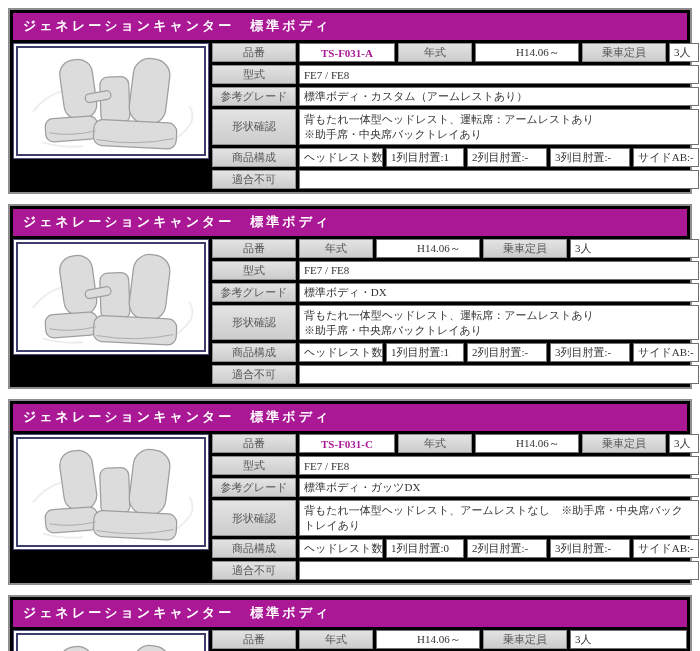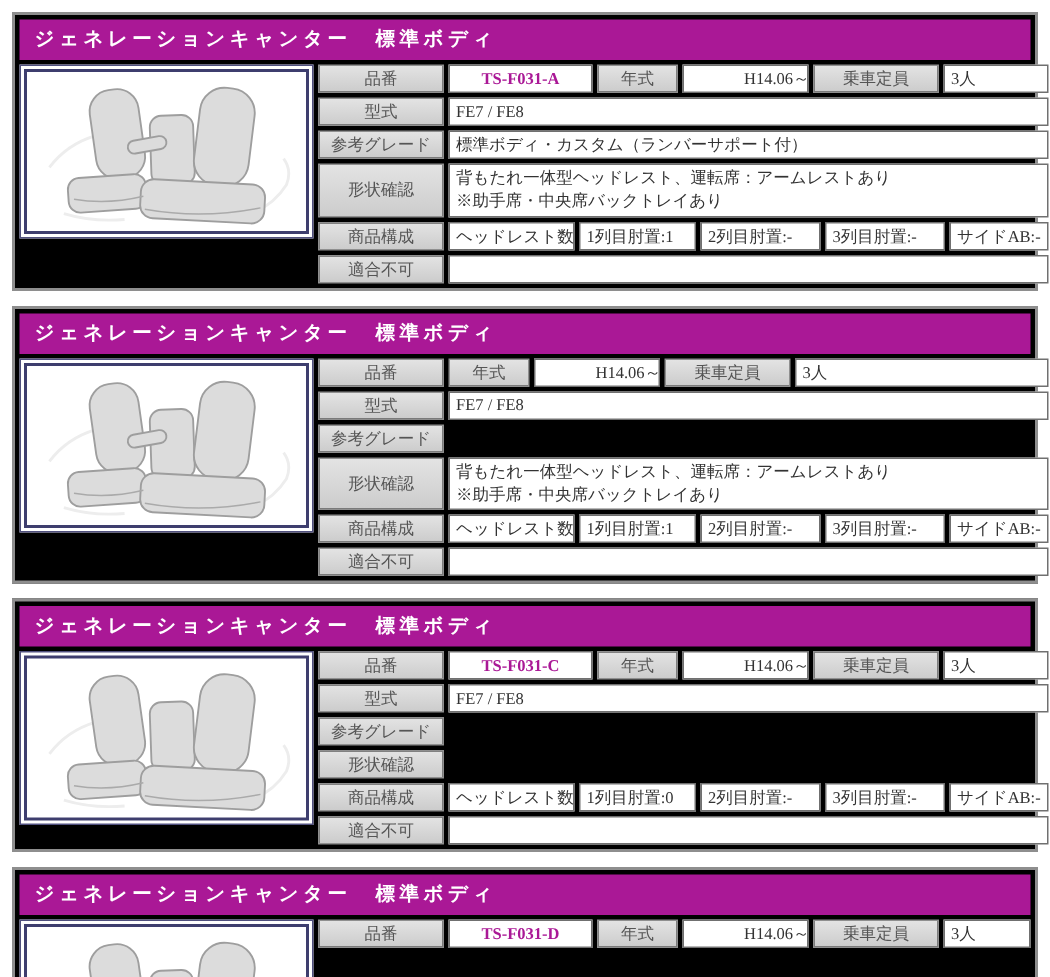--- a/index.html
+++ b/index.html
@@ -68,22 +68,22 @@
     background: #ffffff;
     min-height: 19px;
     padding: 1px 4px;
     display: flex;
     align-items: center;
     white-space: nowrap;
     overflow: hidden;
   }
   .grow { flex: 1; }
   .part { width: 96px; justify-content: center; font-weight: bold; color: #aa1896; }
-  .w74 { width: 54px; flex: none; }
-  .w104 { width: 84px; flex: none; padding-left: 40px; }
+  .w74 { width: 74px; flex: none; }
+  .w104 { width: 104px; flex: none; padding-left: 40px; }
   .w86 { width: 84px; flex: none; }
   .c84 { width: 84px; flex: none; }
   .c78 { width: 78px; flex: none; }
   .c80 { width: 80px; flex: none; }
   .shape {
     flex-direction: column;
     align-items: flex-start;
     justify-content: center;
     white-space: normal;
     line-height: 1.35;
@@ -140,21 +140,21 @@
           <div class="val w104">H14.06～</div>
           <div class="lbl w86">乗車定員</div>
           <div class="val grow">3人</div>
         </div>
         <div class="row">
           <div class="lbl">型式</div>
           <div class="val grow">FE7 / FE8</div>
         </div>
         <div class="row">
           <div class="lbl">参考グレード</div>
-          <div class="val grow">標準ボディ・カスタム（ランバーサポート付）</div>
+          <div class="val grow">標準ボディ・カスタム（アームレストあり）</div>
         </div>
         <div class="row">
           <div class="lbl">形状確認</div>
           <div class="val grow shape">
             <div>背もたれ一体型ヘッドレスト、運転席：アームレストあり</div>
             <div>※助手席・中央席バックトレイあり</div>
           </div>
         </div>
         <div class="row">
           <div class="lbl">商品構成</div>
@@ -216,20 +216,21 @@
           <div class="val w104">H14.06～</div>
           <div class="lbl w86">乗車定員</div>
           <div class="val grow">3人</div>
         </div>
         <div class="row">
           <div class="lbl">型式</div>
           <div class="val grow">FE7 / FE8</div>
         </div>
         <div class="row">
           <div class="lbl">参考グレード</div>
+          <div class="val grow">標準ボディ・DX</div>
         </div>
         <div class="row">
           <div class="lbl">形状確認</div>
           <div class="val grow shape">
             <div>背もたれ一体型ヘッドレスト、運転席：アームレストあり</div>
             <div>※助手席・中央席バックトレイあり</div>
           </div>
         </div>
         <div class="row">
           <div class="lbl">商品構成</div>
@@ -292,23 +293,28 @@
           <div class="val w104">H14.06～</div>
           <div class="lbl w86">乗車定員</div>
           <div class="val grow">3人</div>
         </div>
         <div class="row">
           <div class="lbl">型式</div>
           <div class="val grow">FE7 / FE8</div>
         </div>
         <div class="row">
           <div class="lbl">参考グレード</div>
+          <div class="val grow">標準ボディ・ガッツDX</div>
         </div>
         <div class="row">
           <div class="lbl">形状確認</div>
+          <div class="val grow shape">
+            <div>背もたれ一体型ヘッドレスト、アームレストなし　※助手席・中央席バックトレイあり</div>
+            <div></div>
+          </div>
         </div>
         <div class="row">
           <div class="lbl">商品構成</div>
           <div class="val c84">ヘッドレスト数:0</div>
           <div class="val c78">1列目肘置:0</div>
           <div class="val c80">2列目肘置:-</div>
           <div class="val c80">3列目肘置:-</div>
           <div class="val grow">サイドAB:-</div>
         </div>
         <div class="row">
@@ -352,21 +358,20 @@
             <g fill="none" stroke="#aaaaaa" stroke-width="1">
               <path d="M31,88 Q54,92 79,86"></path>
               <path d="M80,95 Q120,102 160,94"></path>
             </g>
           </svg>
         </div>
       </div>
       <div class="tbl">
         <div class="row">
           <div class="lbl">品番</div>
-          <div class="val part">TS-F031-D</div>
           <div class="lbl w74">年式</div>
           <div class="val w104">H14.06～</div>
           <div class="lbl w86">乗車定員</div>
           <div class="val grow">3人</div>
         </div>
 
       </div>
     </div>
   </section>
 </div>

